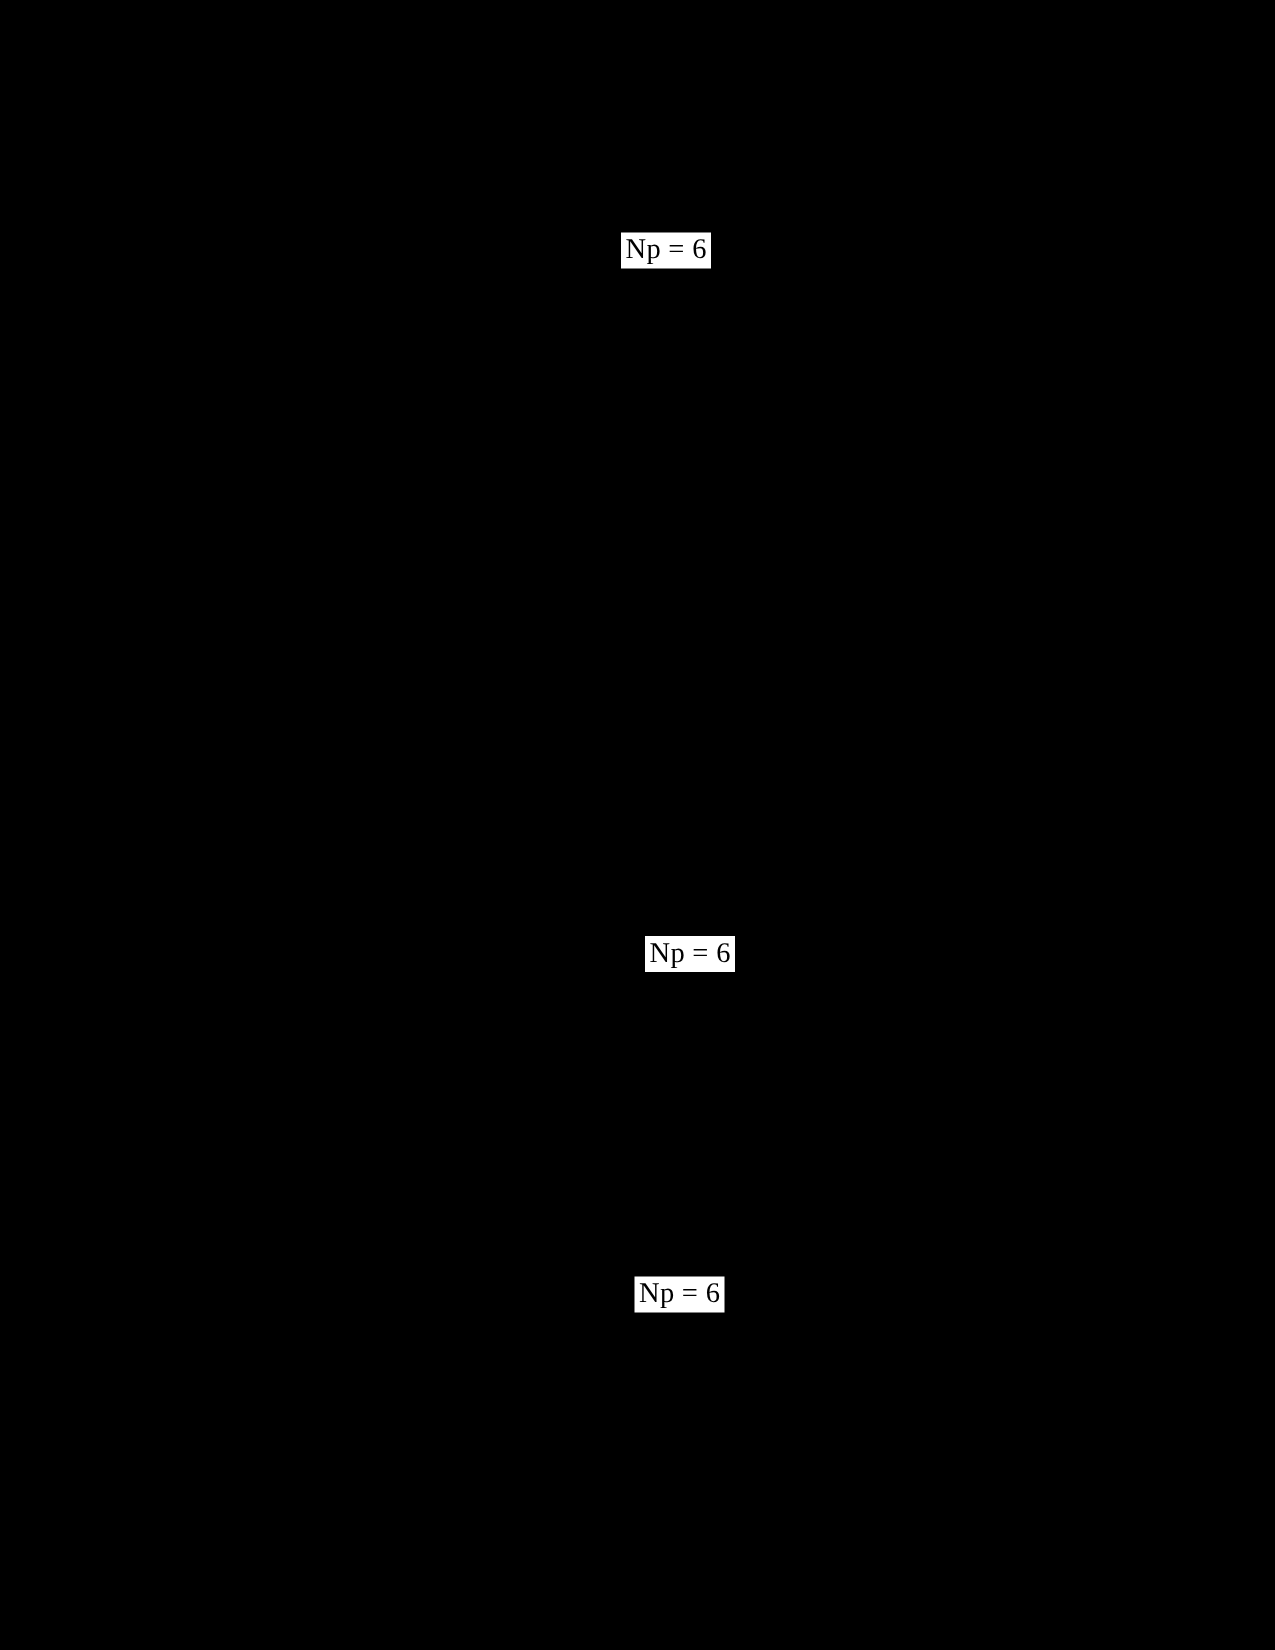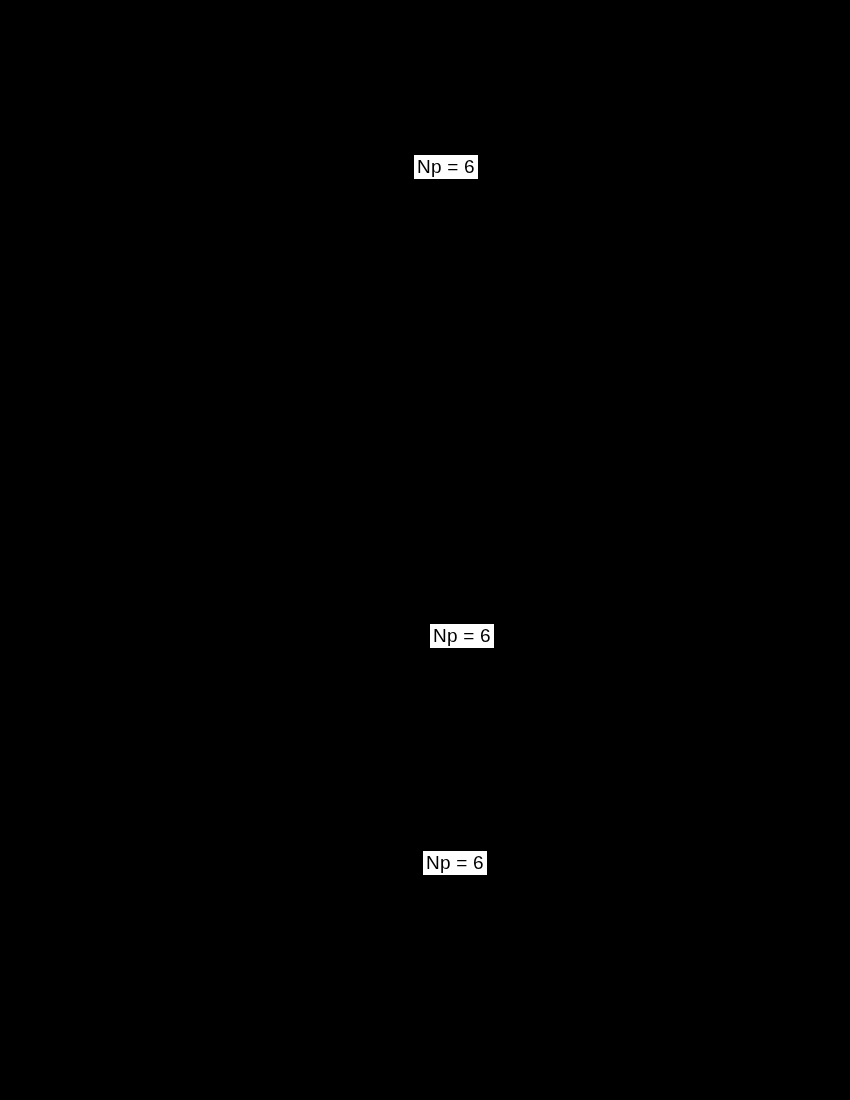--- a/index.html
+++ b/index.html
@@ -19,21 +19,21 @@
     left: 0;
     top: 0;
     width: 850px;
     height: 1100px;
     background: #000000;
   }
   .label {
     position: absolute;
     background: #ffffff;
     color: #000000;
-    font-family: Liberation Sans, sans-serif;
+    font-family: Liberation Serif, serif;
     font-size: 19px;
     line-height: 1.0;
     padding: 2px 3px 3px 3px;
     white-space: nowrap;
     letter-spacing: 0.2px;
   }
 </style>
 </head>
 <body>
 

